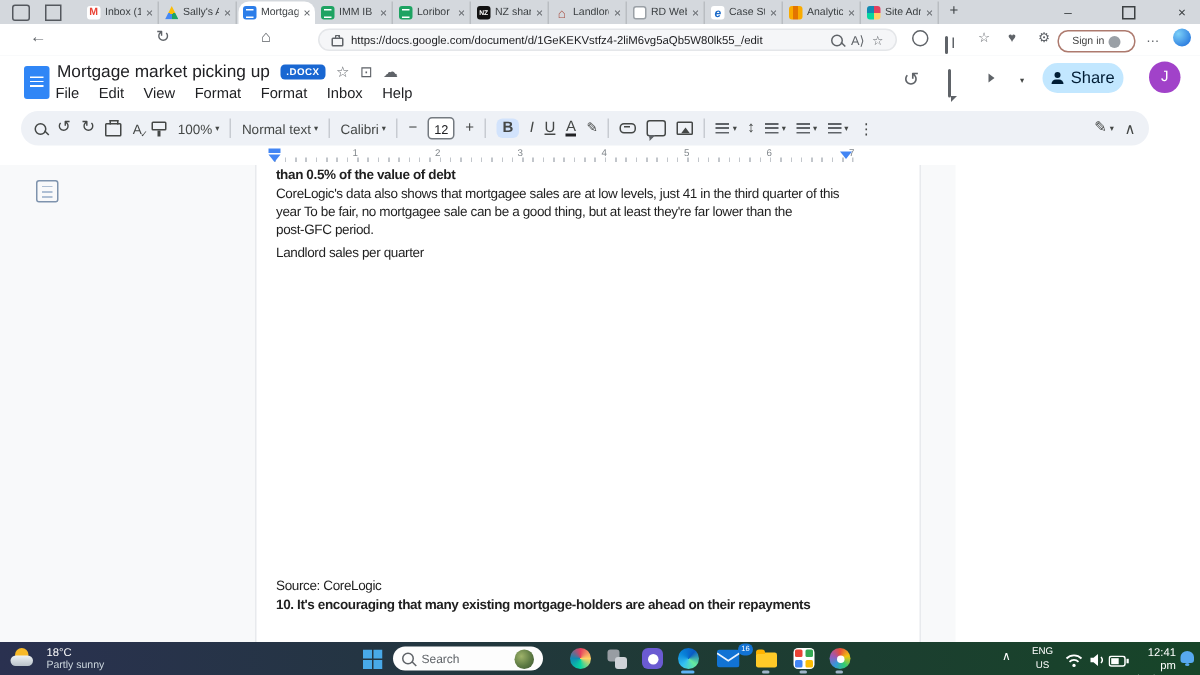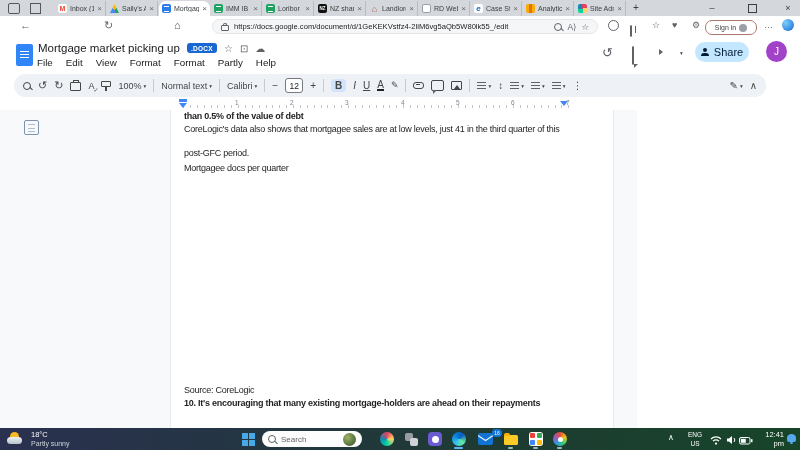--- a/index.html
+++ b/index.html
@@ -234,21 +234,21 @@
       <span class="hic">☆</span>
       <span class="hic">⊡</span>
       <span class="hic">☁</span>
     </div>
     <div class="menurow">
       <span>File</span>
       <span>Edit</span>
       <span>View</span>
       <span>Format</span>
       <span>Format</span>
-      <span>Partly</span>
+      <span>Inbox</span>
       <span>Help</span>
     </div>
     <span class="ab" style="left:602px;top:8px;font-size:13px;color:#5f6368">↺</span>
     <span class="ab cmt" style="left:632px;top:10px"></span>
     <span class="ab cam" style="left:660px;top:11px"></span>
     <span class="ab dd" style="left:680px;top:13px">▾</span>
     <div class="sharebtn">
       <span class="ppl"></span>
       <span>Share</span>
     </div>
@@ -330,22 +330,23 @@
     <span class="indbar" style="left:179px;top:1px"></span>
     <span class="tri" style="left:179px;top:5px"></span>
     <span class="tri" style="left:560px;top:3px"></span>
   </div>
 
   <div class="main">
     <div class="outl"></div>
     <div class="page">
       <div class="dline dbold" style="top:1px">than 0.5% of the value of debt</div>
       <div class="dline" style="top:14px">CoreLogic's data also shows that mortgagee sales are at low levels, just 41 in the third quarter of this</div>
+      <div class="dline" style="top:26px">year To be fair, no mortgagee sale can be a good thing, but at least they're far lower than the</div>
       <div class="dline" style="top:38px">post-GFC period.</div>
-      <div class="dline" style="top:53px">Mortgagee docs per quarter</div>
+      <div class="dline" style="top:53px">Landlord sales per quarter</div>
       <div class="dline" style="top:275px">Source: CoreLogic</div>
       <div class="dline dbold" style="top:288px">10. It's encouraging that many existing mortgage-holders are ahead on their repayments</div>
     </div>
     <div class="sbthumb"></div>
 
     <div class="sidepanel">
       <span class="spic" style="top:5px">
         <svg width="15" height="15">
             <rect width="15" height="15" rx="3" fill="#ffba00"></rect>
             <circle cx="7.5" cy="6.3" r="3" fill="#fff"></circle>

